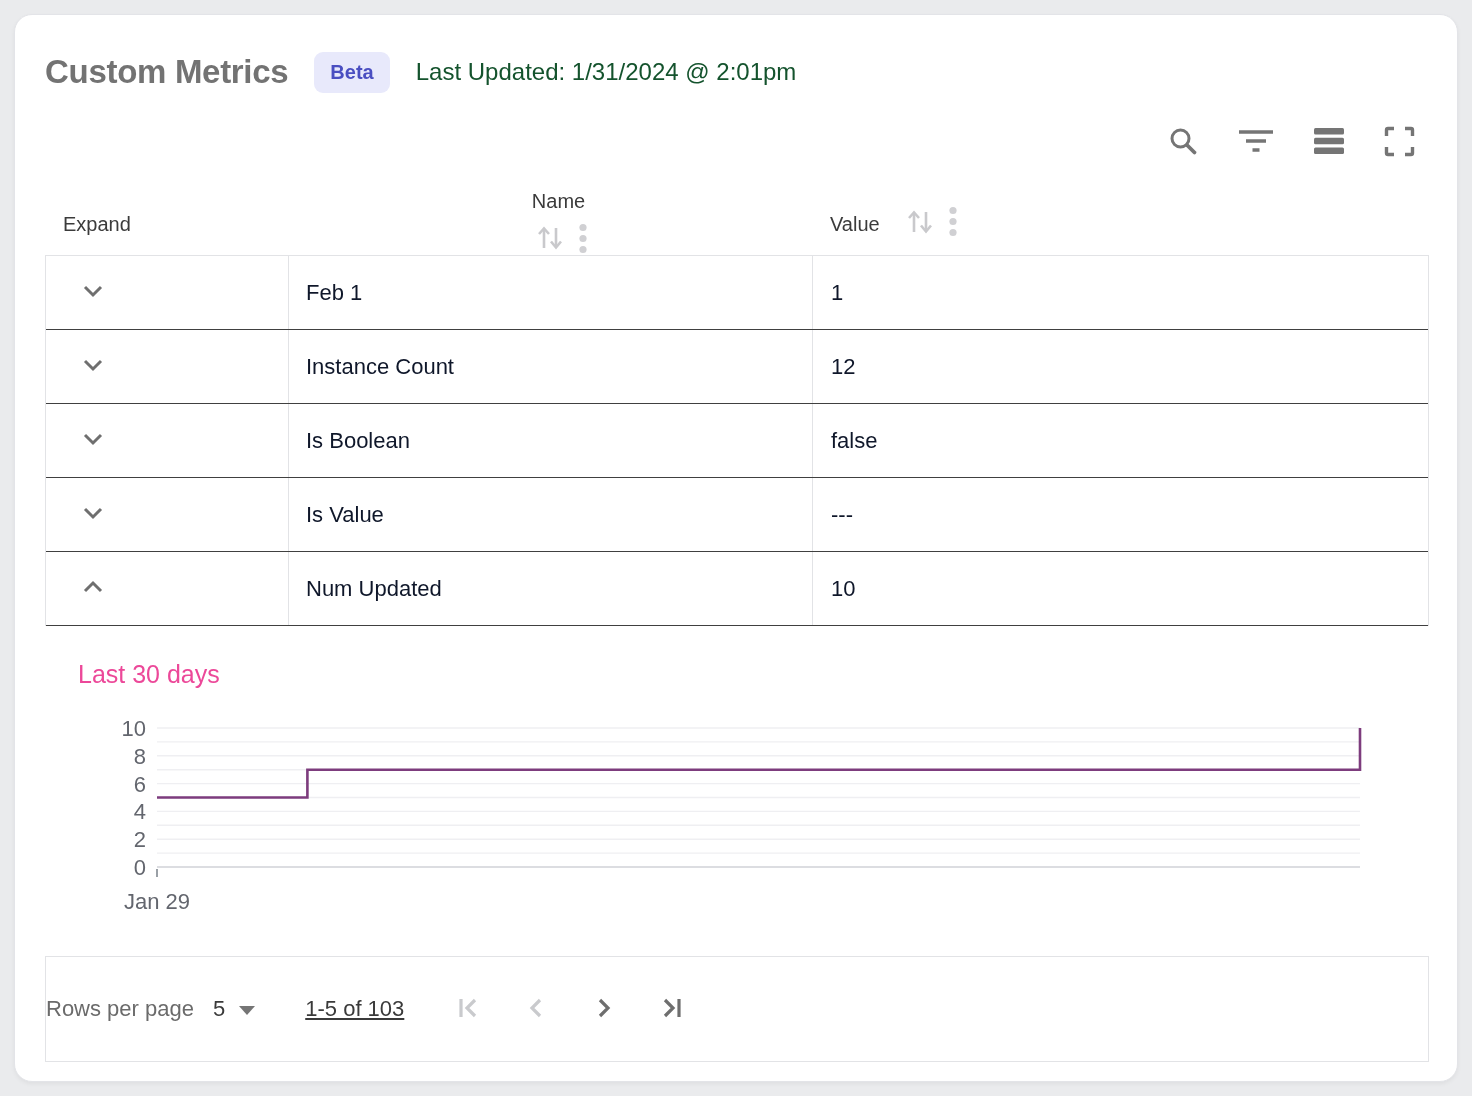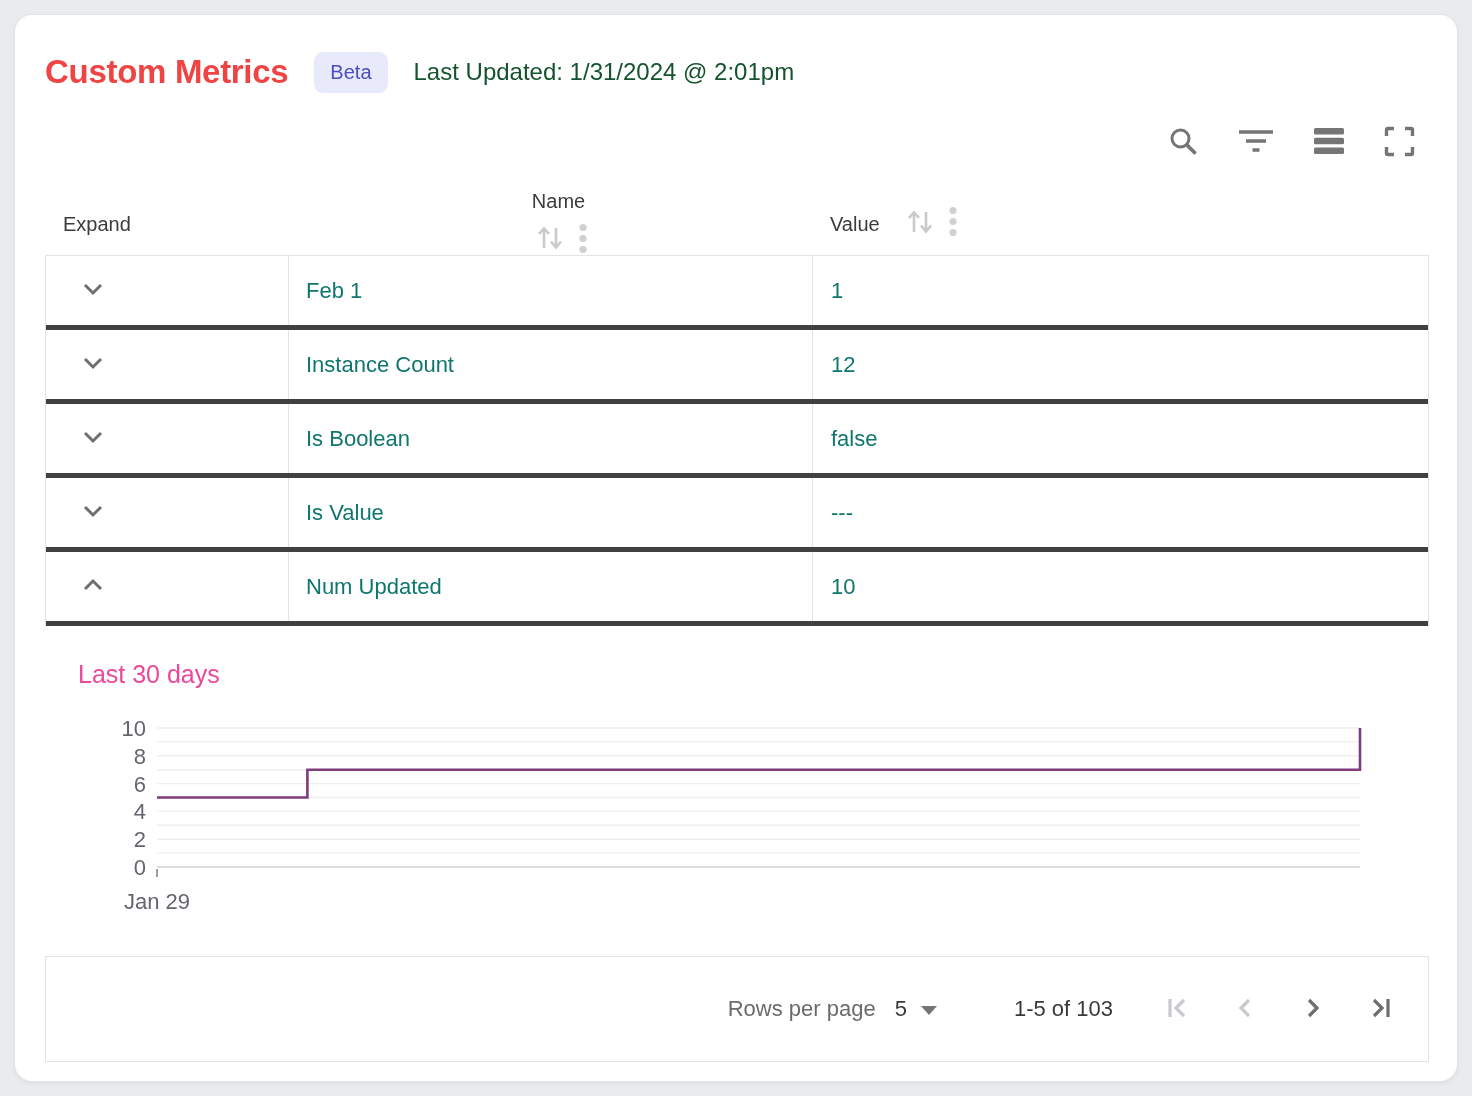--- a/index.html
+++ b/index.html
@@ -15,54 +15,54 @@
     width:1444px; height:1068px;
     background:#ffffff;
     border:1px solid #e3e4e8;
     border-radius:18px;
     box-shadow:0 2px 4px rgba(0,0,0,.05);
     padding:0 28px 0 30px;
     overflow:hidden;
   }
   
   .card-header { display:flex; align-items:center; gap:26px; margin-top:30px; height:54px; }
-  .page-title { font-size:33px; font-weight:700; color:#ef4444; letter-spacing:-.3px; }
-  .badge { font-size:20px; font-weight:400; padding:9px 16px; border-radius:9px; }
+  .page-title { font-size:33px; font-weight:700; color:#737373; letter-spacing:-.3px; }
+  .badge { font-size:20px; font-weight:700; padding:9px 16px; border-radius:9px; }
   .updated { font-size:24px; color:#14532d; }
   
   .toolbar { display:flex; justify-content:flex-end; align-items:center; gap:40px; margin-top:24px; height:36px; padding-right:14px; }
   .tool-btn { background:none; border:none; cursor:pointer; display:flex; align-items:center; }
   .tool-btn svg { display:block; }
   
   .grid-header { display:flex; align-items:center; margin-top:34px; height:62px; font-size:20px; font-weight:400; color:#3b3b3b; }
   .col-expand { width:243px; padding-left:18px; }
   .col-name   { width:524px; padding-left:17px; display:flex; align-items:center; gap:10px;flex-direction:column; }
   .col-value  { flex:1;      padding-left:18px; display:flex; align-items:center; gap:20px; }
   .hdr-icons { display:flex; align-items:center; gap:12px; margin-left:6px; }
   
   .grid-body { border:1px solid #e2e3e6; border-bottom:none; }
-  .t-row { display:flex; height:74px; border-bottom:5px solid #404040; font-size:22px; color:#0f766e; background:#fff; }
+  .t-row { display:flex; height:74px; border-bottom:1px solid #404040; font-size:22px; color:#0f172a; background:#fff; }
   .cell-expand { width:242px; display:flex; align-items:center; padding-left:30px; }
   .cell-name  { width:524px; border-left:1px solid #e2e3e6; display:flex; align-items:center; padding-left:17px; }
   .cell-value { flex:1; border-left:1px solid #e2e3e6; display:flex; align-items:center; padding-left:18px; }
   .expand-btn { background:none; border:none; cursor:pointer; display:flex; padding:4px; }
   .expand-btn svg { transition:transform .15s; }
   .expand-btn.up svg { transform:rotate(180deg); }
   
   .detail-panel { height:330px; position:relative; background:#fff; }
   .detail-title { position:absolute; left:33px; top:34px; font-size:25px; color:#ec4899; }
   #chart-svg { position:absolute; left:0; top:88px; }
   #chart-svg text { font-family:"Liberation Sans","DejaVu Sans",sans-serif; }
   .axis-label { font-size:22px; fill:#63666e; }
   
-  .grid-footer { height:106px; border:1px solid #e2e3e6; display:flex; align-items:center; justify-content:flex-end; padding-right:33px; font-size:22px; }
+  .grid-footer { height:106px; border:1px solid #e2e3e6; display:flex; align-items:center; padding-right:33px; font-size:22px; }
   .rpp-label { color:#6b6b6b; }
   .rpp-select { display:flex; align-items:center; gap:13px; margin-left:19px; cursor:pointer; }
   .rpp-value { color:#3a3a3a; }
-  .range-label { color:#3a3a3a; margin-left:76px; }
+  .range-label { color:#3a3a3a; margin-left:49px;text-decoration:underline; }
   .pager { display:flex; align-items:center; gap:40px; margin-left:50px; }
   .pager-btn { background:none; border:none; cursor:pointer; display:flex; padding:0; }
   .pager-btn.disabled { cursor:default; }
   .pager-btn svg .stk { stroke:#6e6e6e; }
   .pager-btn.disabled svg .stk { stroke:#c9cacd; }
 </style>
 </head>
 <body>
 
 <div class="card">

